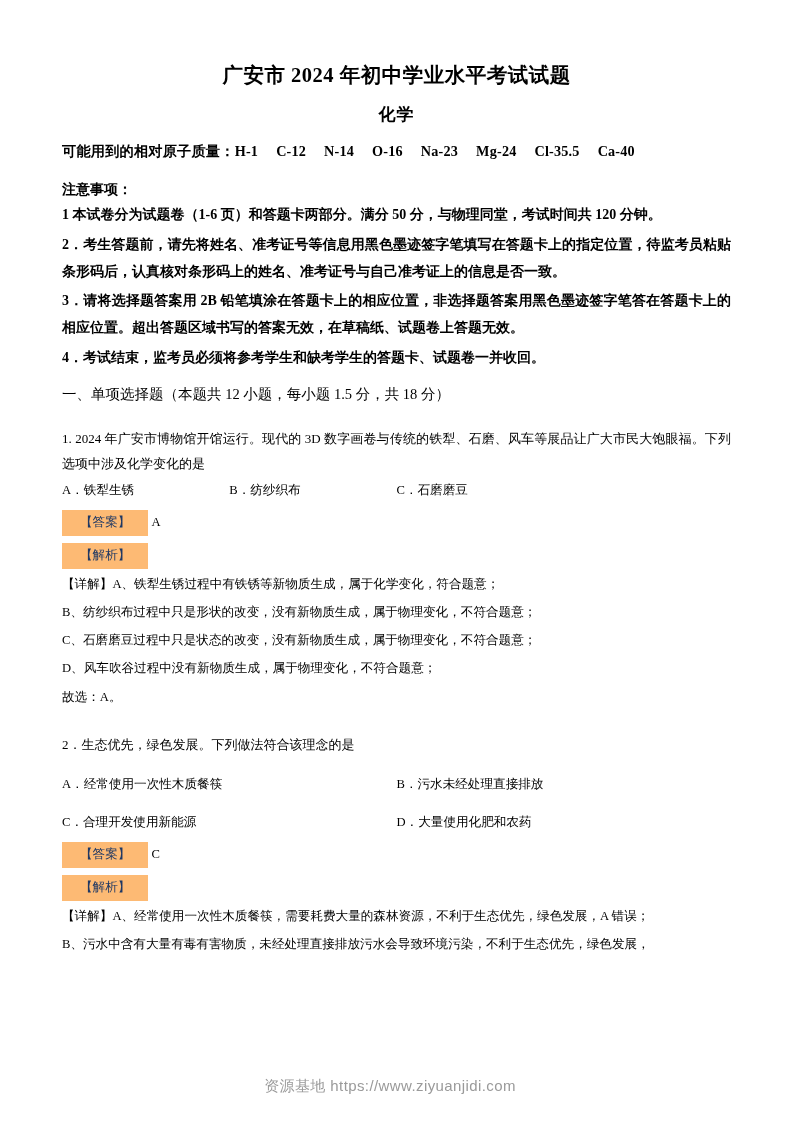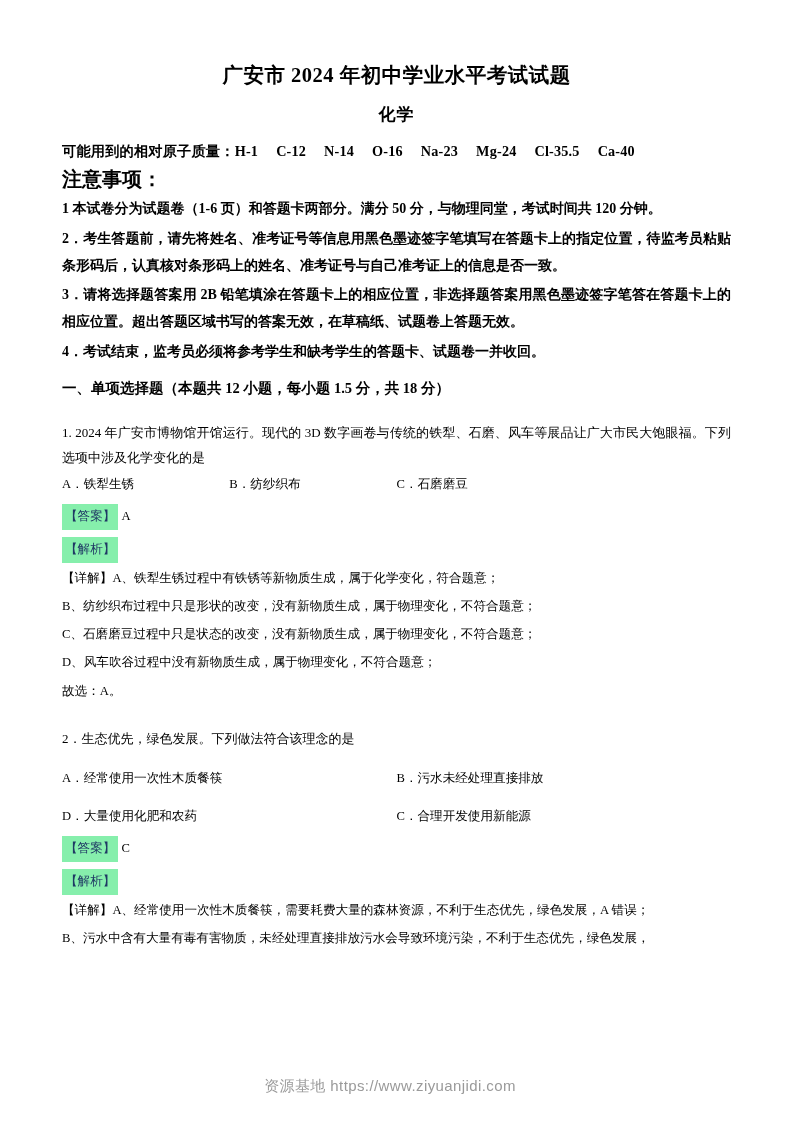--- a/index.html
+++ b/index.html
@@ -41,34 +41,34 @@
     font-size: 14.2px;
     font-weight: bold;
     margin-top: 16px;
     letter-spacing: 0.2px;
   }
   .mass-line .el {
     display: inline-block;
     margin-right: 18px;
   }
   .notice-head {
-    font-size: 20px;
+    font-size: 14px;
     font-weight: bold;
-    margin-top: 5px;
+    margin-top: 20px;
   }
   .notice-item {
     font-size: 14px;
     font-weight: bold;
     line-height: 1.92;
     margin-top: 3px;
     text-align: justify;
   }
   .section-head {
     font-size: 14.5px;
-    font-weight: bold;
+    font-weight: normal;
     margin-top: 9px;
     line-height: 1.9;
   }
   .q-stem {
     font-size: 13px;
     line-height: 1.92;
     margin-top: 18px;
     text-align: justify;
   }
   .options-row {
@@ -84,23 +84,23 @@
     width: 50%;
     margin-top: 12px;
   }
   .tag-line {
     margin-top: 7px;
     font-size: 12.6px;
     line-height: 1.9;
   }
   .tag {
     display: inline-block;
-    background: #86efac;
+    background: #fdba74;
     color: #1f3864;
-    padding: 1px 3px;
+    padding: 1px 18px;
   }
   .ans-val {
     margin-left: 3px;
     font-size: 12.6px;
     color: #000;
   }
   .expl-line {
     font-size: 12.6px;
     line-height: 2.0;
     margin-top: 3px;
@@ -167,22 +167,22 @@
 
   <div class="gap-sm"></div>
 
   <div>
     <div class="q-stem">2．生态优先，绿色发展。下列做法符合该理念的是</div>
     <div class="options-row two">
       <div>A．经常使用一次性木质餐筷</div>
       <div>B．污水未经处理直接排放</div>
     </div>
     <div class="options-row two">
+      <div>C．合理开发使用新能源</div>
       <div>D．大量使用化肥和农药</div>
-      <div>C．合理开发使用新能源</div>
     </div>
     <div class="tag-line">
       <span class="tag">【答案】</span><span class="ans-val">C</span>
     </div>
     <div class="tag-line">
       <span class="tag">【解析】</span>
     </div>
     <div class="expl-line">
       <span class="lead">【详解】</span><span>A、经常使用一次性木质餐筷，需要耗费大量的森林资源，不利于生态优先，绿色发展，A 错误；</span>
     </div>

